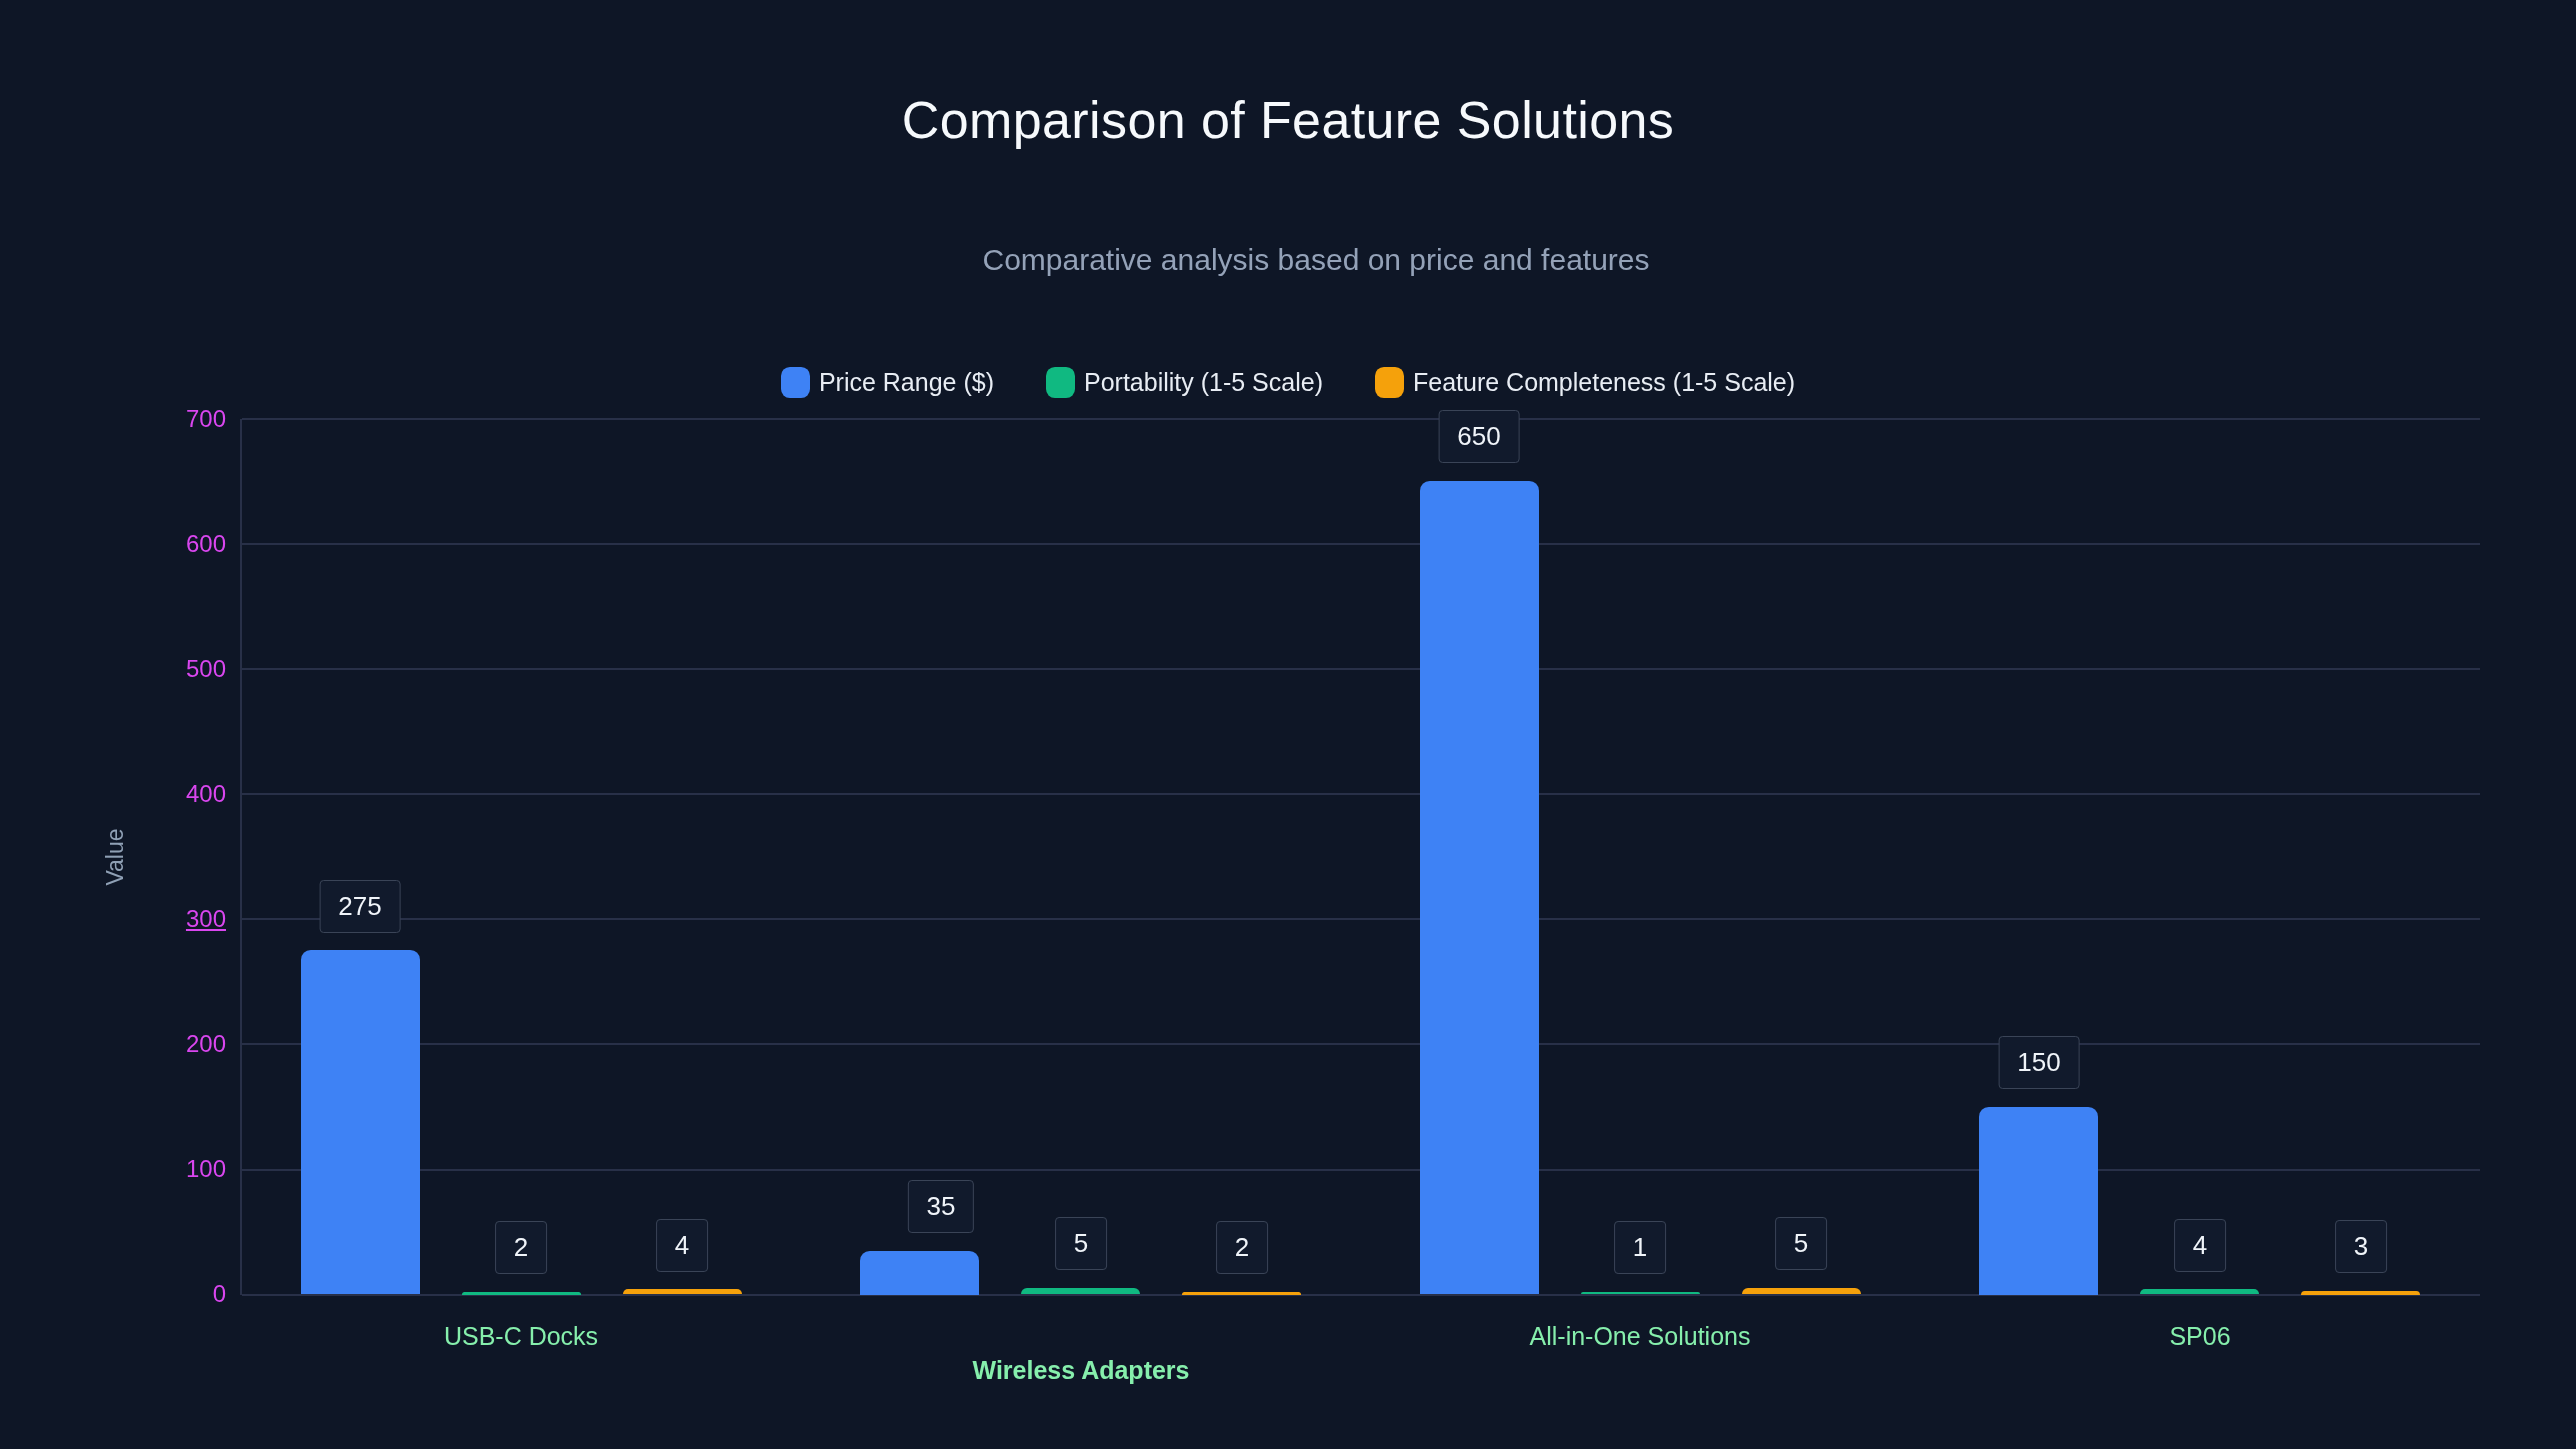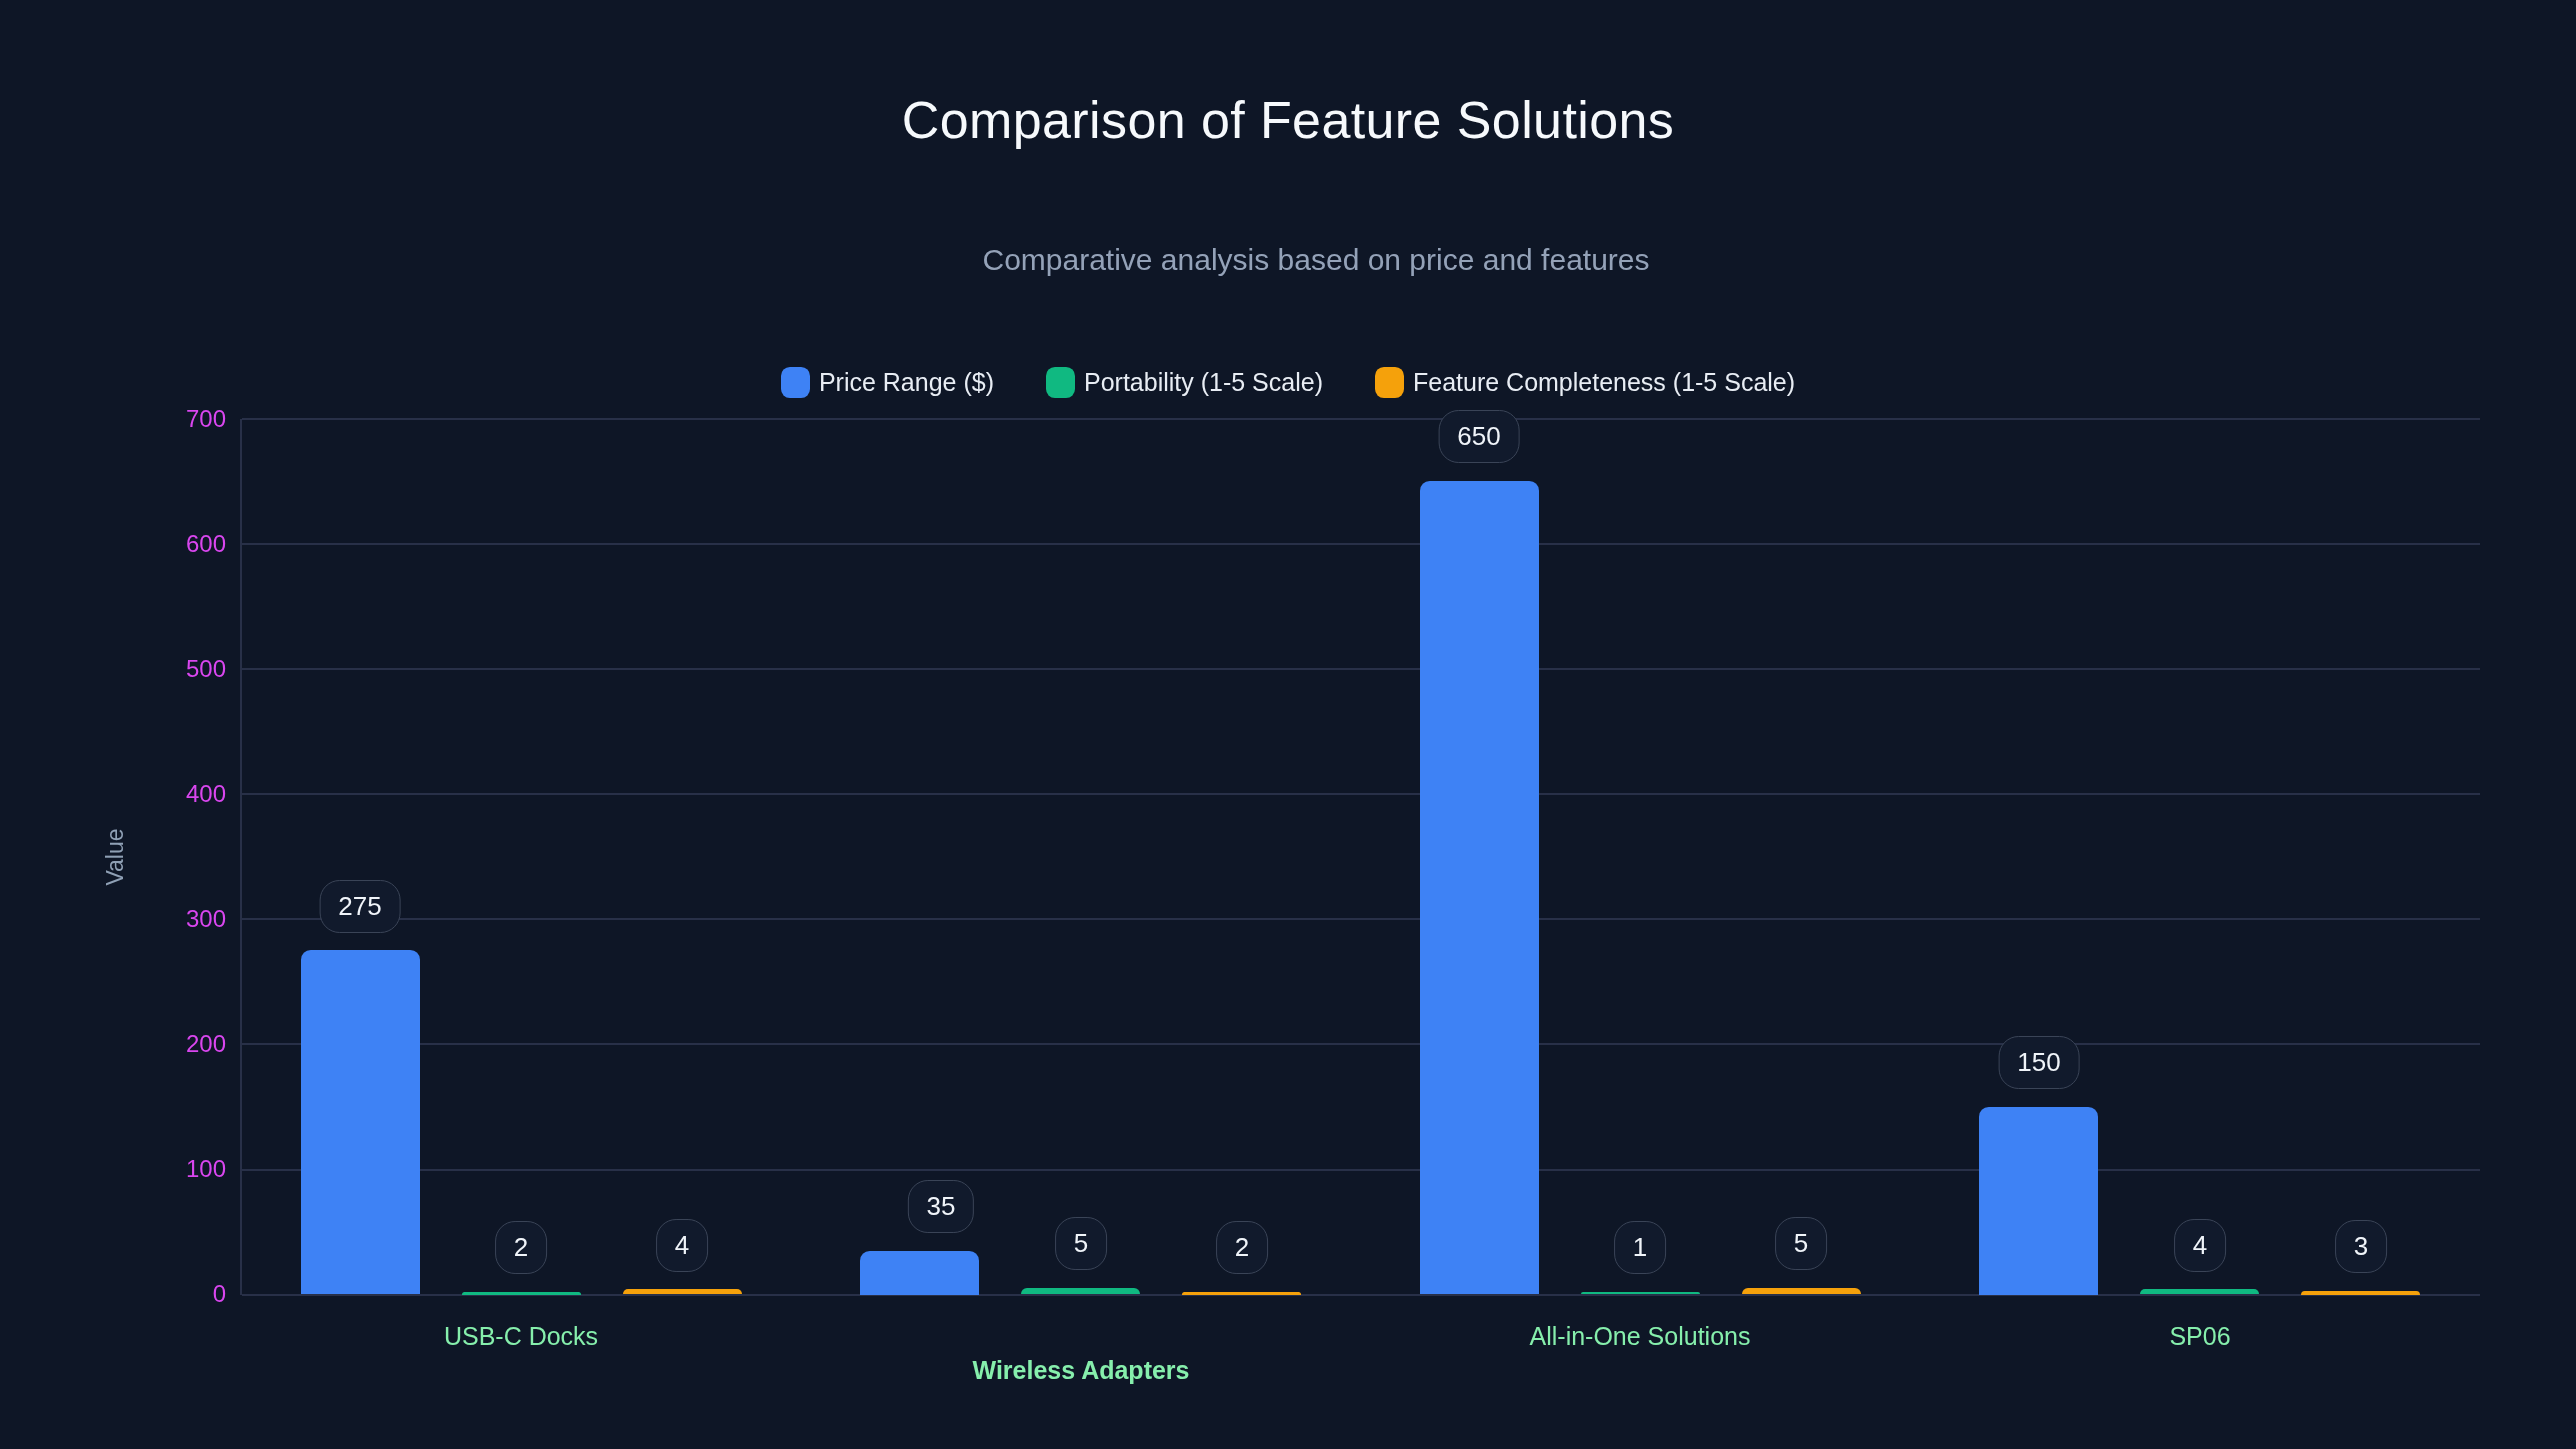--- a/index.html
+++ b/index.html
@@ -34,21 +34,21 @@
   }
   .xlabel{
     position:absolute;transform:translateX(-50%);
     font-size:25px;color:#86efac;white-space:nowrap;
   }
   .bar{position:absolute;}
   .badge{
     position:absolute;transform:translateX(-50%);
     box-sizing:border-box;height:53px;line-height:50px;
     padding:0 17.7px;min-width:21px;text-align:center;
-    background:#111a2c;border:1.6px solid #3a4457;border-radius:20px;
+    background:#111a2c;border:1.6px solid #3a4457;border-radius:4px;
     font-size:26px;color:#f0f4f9;white-space:nowrap;
   }
   .y-axis-title{
     position:absolute;left:115px;top:857px;
     transform:translate(-50%,-50%) rotate(-90deg);
     font-size:23px;color:#8fa0b5;white-space:nowrap;
   }
 </style>
 </head>
 <body style="background: rgb(14, 22, 38);">
@@ -71,21 +71,21 @@
       </div>
     </div>
   <div id="plot">
       <div class="gridline" style="left: 242px; top: 1294px; width: 2238px;"></div>
       <div class="ytick" style="left: 105px; top: 1294px;">0</div>
       <div class="gridline" style="left: 242px; top: 1169px; width: 2238px;"></div>
       <div class="ytick" style="left: 105px; top: 1169px;">100</div>
       <div class="gridline" style="left: 242px; top: 1043px; width: 2238px;"></div>
       <div class="ytick" style="left: 105px; top: 1044px;">200</div>
       <div class="gridline" style="left: 242px; top: 918px; width: 2238px;"></div>
-      <div class="ytick" style="left: 105px; top: 919px;">300</div>
+      <div class="ytick" style="left: 105px; top: 919px; text-decoration: underline;">300</div>
       <div class="gridline" style="left: 242px; top: 793px; width: 2238px;"></div>
       <div class="ytick" style="left: 105px; top: 794px;">400</div>
       <div class="gridline" style="left: 242px; top: 668px; width: 2238px;"></div>
       <div class="ytick" style="left: 105px; top: 669px;">500</div>
       <div class="gridline" style="left: 242px; top: 543px; width: 2238px;"></div>
       <div class="ytick" style="left: 105px; top: 544px;">600</div>
       <div class="gridline" style="left: 242px; top: 418px; width: 2238px;"></div>
       <div class="ytick" style="left: 105px; top: 419px;">700</div>
       <div class="axis-line-y" style="left: 240px; top: 419px; height: 876px;"></div>
       <div class="bar" style="left: 301px; top: 950px; width: 119px; height: 344px; background: rgb(62, 130, 245); border-radius: 9.7px 9.7px 0px 0px;"></div>

